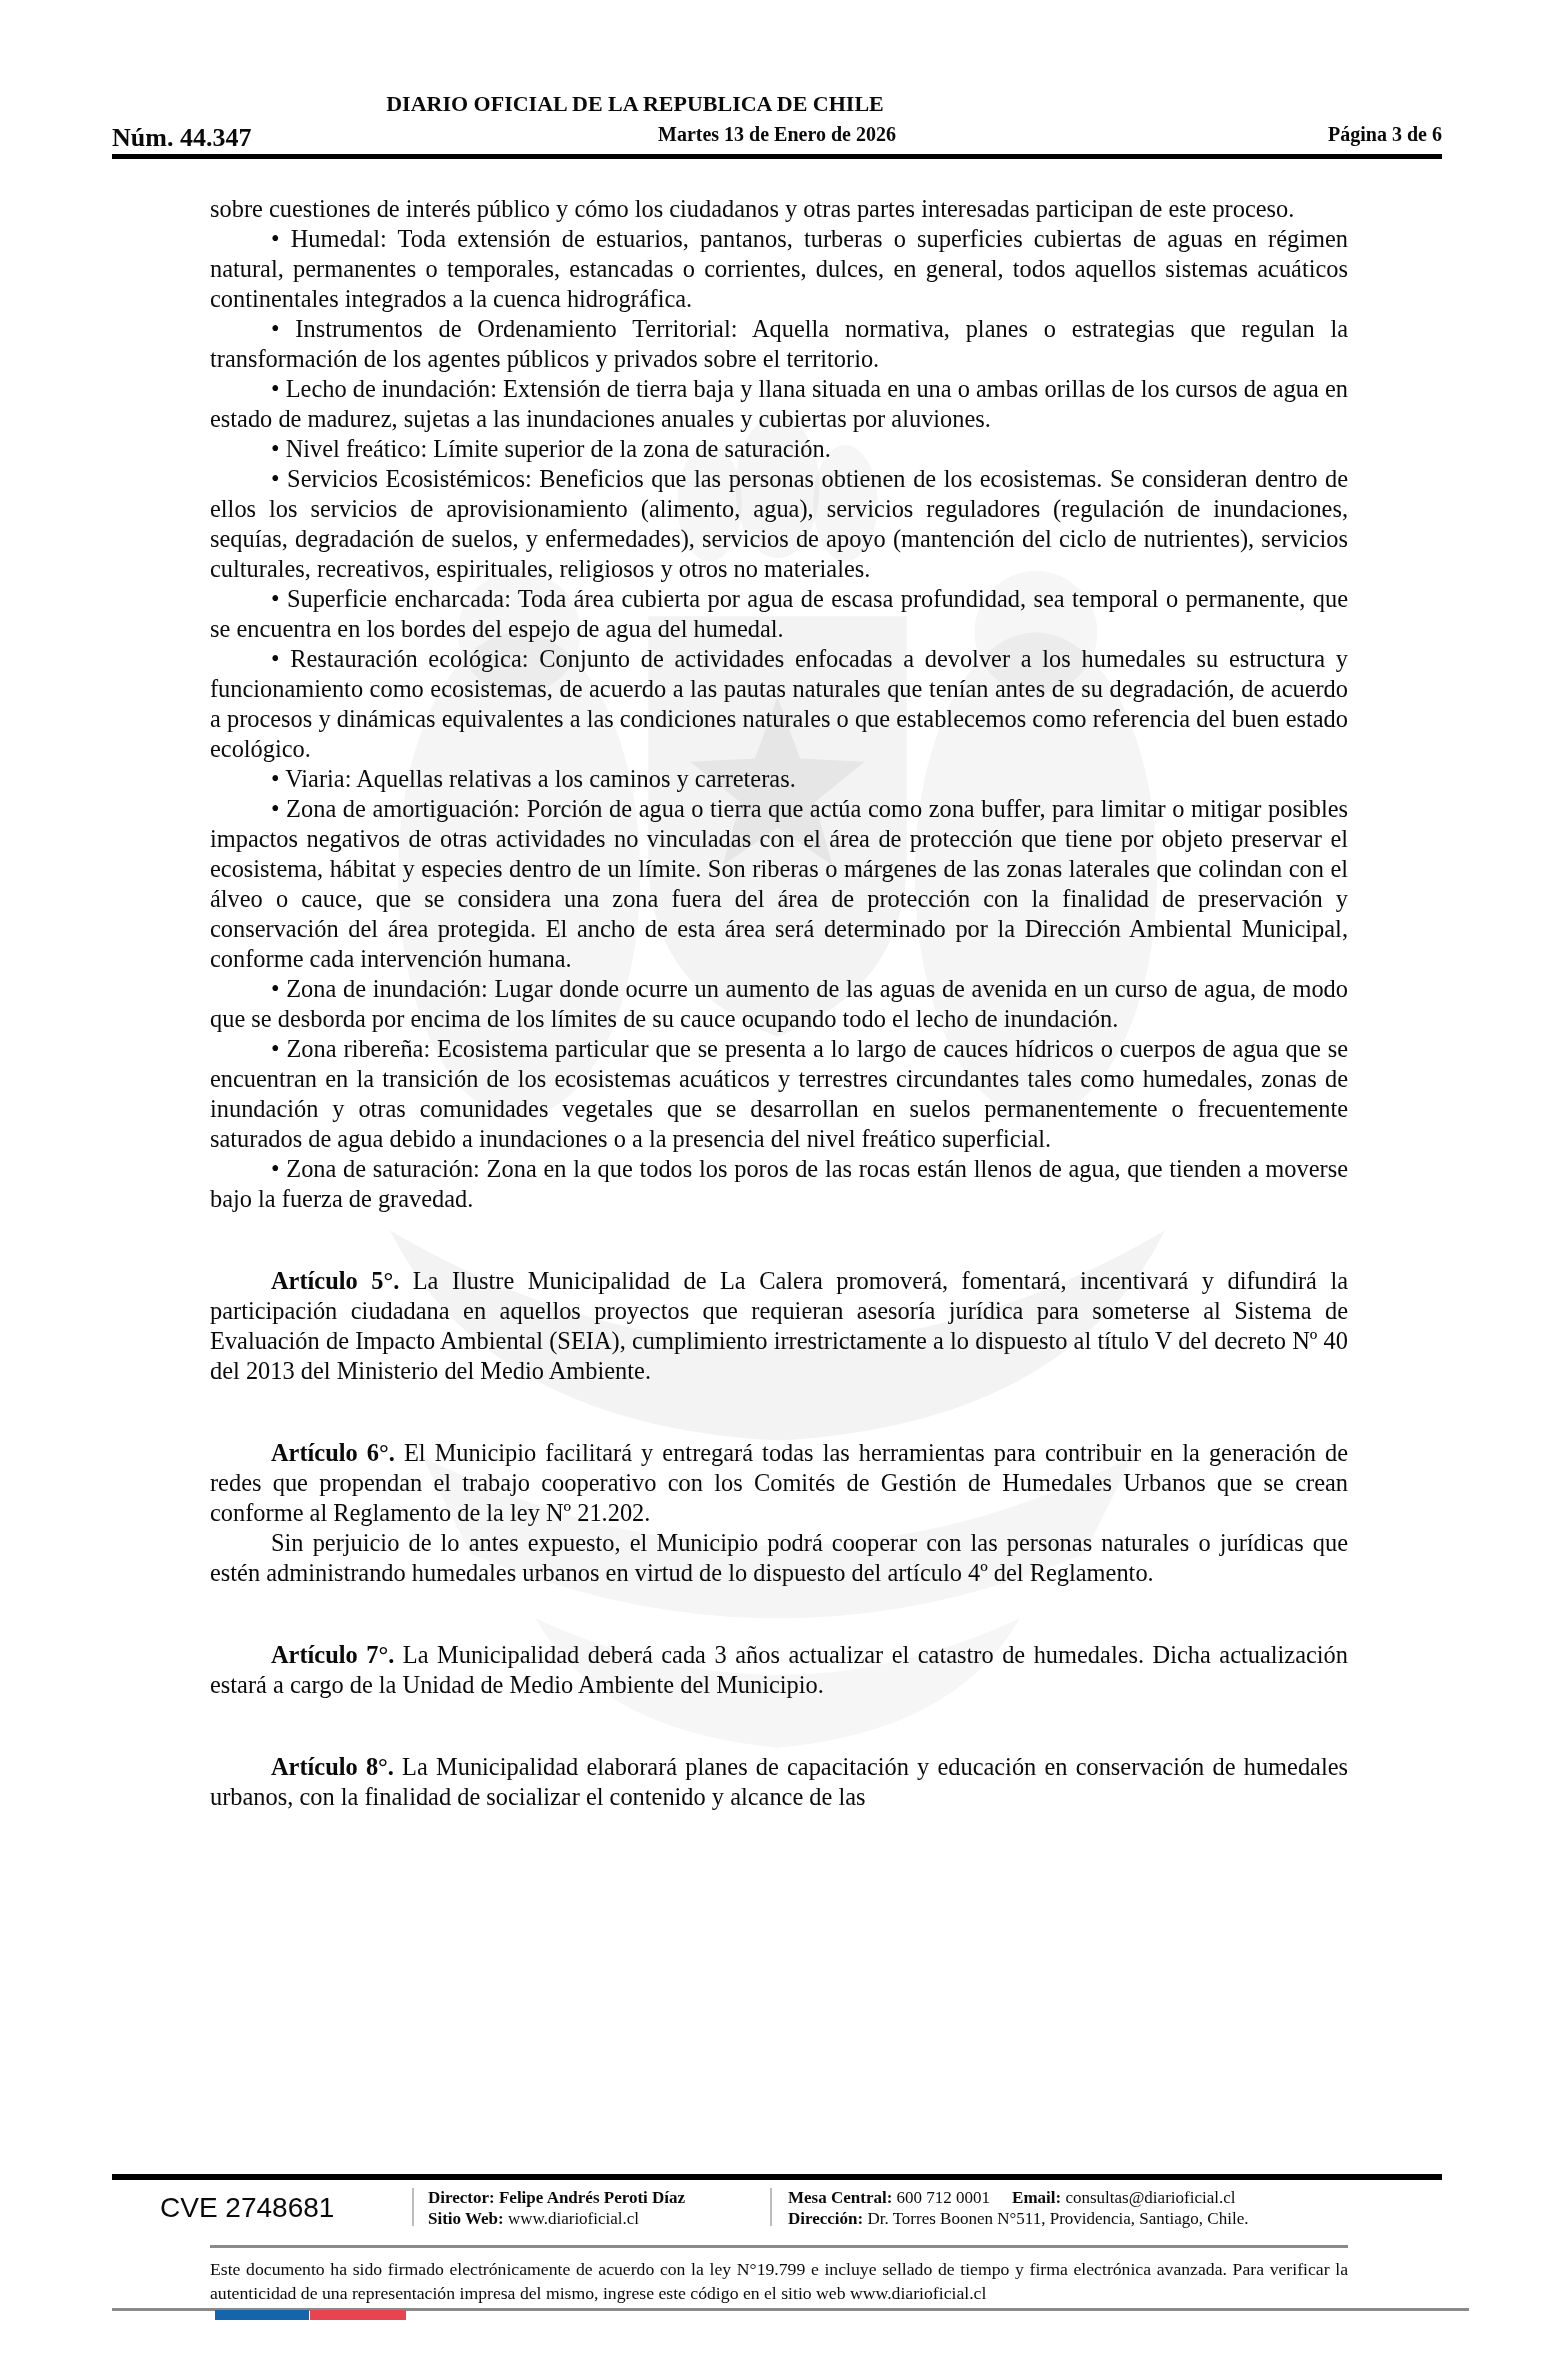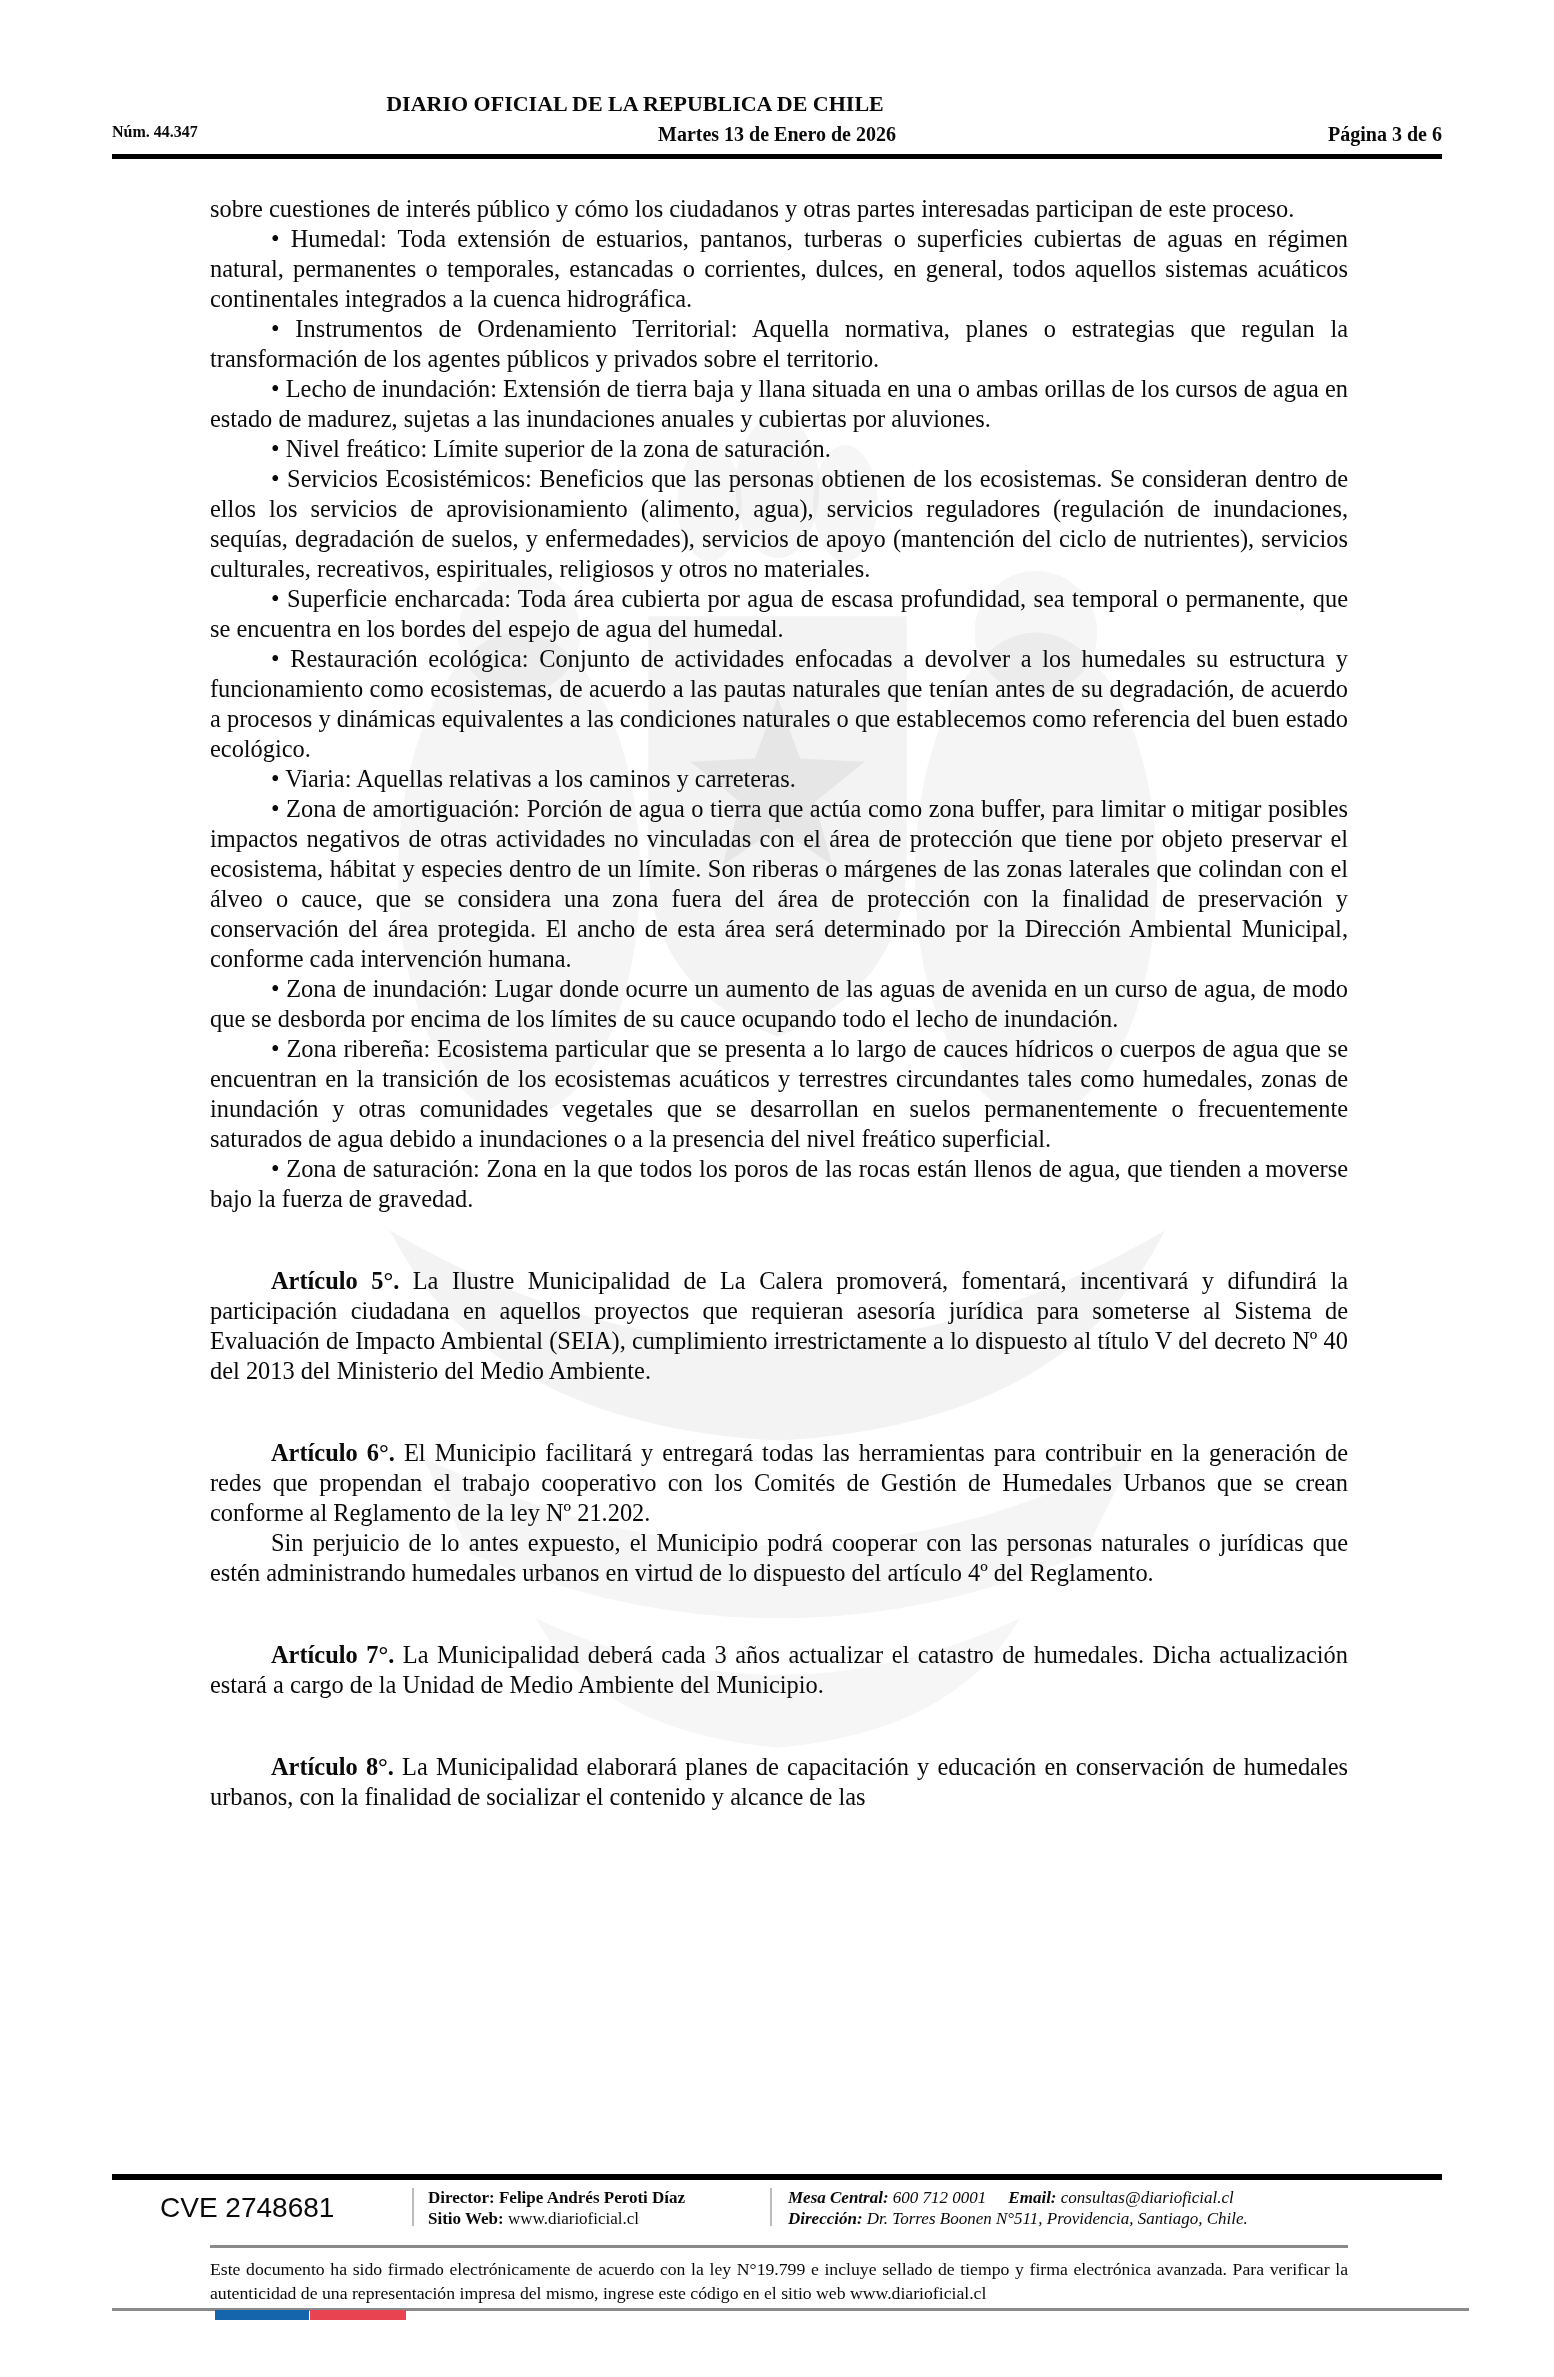--- a/index.html
+++ b/index.html
@@ -16,21 +16,21 @@
     position:absolute;left:293px;top:390px;width:969px;height:1390px;
     pointer-events:none;
   }
   
   .hdr-pub{
     position:absolute;top:91px;left:0;width:1270px;
     text-align:center;font-weight:bold;font-size:22px;white-space:nowrap;
   }
   .hdr-issue{
     position:absolute;top:123px;left:112px;
-    font-weight:bold;font-size:16px;white-space:nowrap;
+    font-weight:bold;font-size:26px;white-space:nowrap;
   }
   .hdr-date{
     position:absolute;top:123px;left:0;width:1554px;text-align:center;
     font-weight:bold;font-size:20px;white-space:nowrap;
   }
   .hdr-page{
     position:absolute;top:123px;right:112px;
     font-weight:bold;font-size:20px;white-space:nowrap;
   }
   .rule-top{
@@ -61,21 +61,21 @@
     font-weight:normal;font-size:28px;white-space:nowrap;
   }
   .vdiv{position:absolute;top:2188px;width:1.8px;height:38px;background:#bdbdbd;}
   .vdiv.d1{left:412px;}
   .vdiv.d2{left:770px;}
   .fcol{
     position:absolute;top:2187px;
     font-size:17px;line-height:21px;white-space:nowrap;
   }
   .fcol.c2{left:428px;}
-  .fcol.c3{left:788px;font-style:italic;}
+  .fcol.c3{left:788px;}
   .fcol b{font-weight:bold;}
   .bold-name{font-weight:bold;}
   .email-label{margin-left:22px;}
   .rule-gray{position:absolute;height:3px;background:#8a8a8a;}
   .rule-gray.g1{top:2245px;left:210px;width:1138px;}
   .rule-gray.g2{top:2308px;left:112px;width:1357px;}
   .legal{
     position:absolute;top:2257px;left:210px;width:1138px;
     font-size:17.7px;line-height:24.4px;text-align:justify;margin:0;
   }

